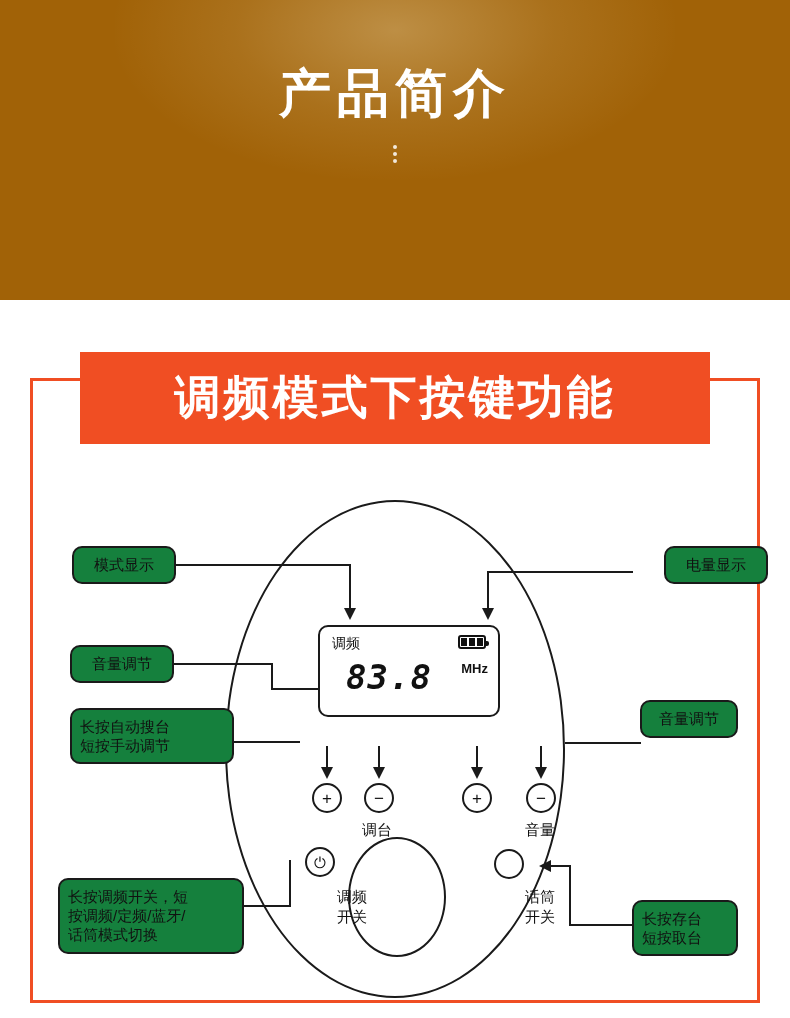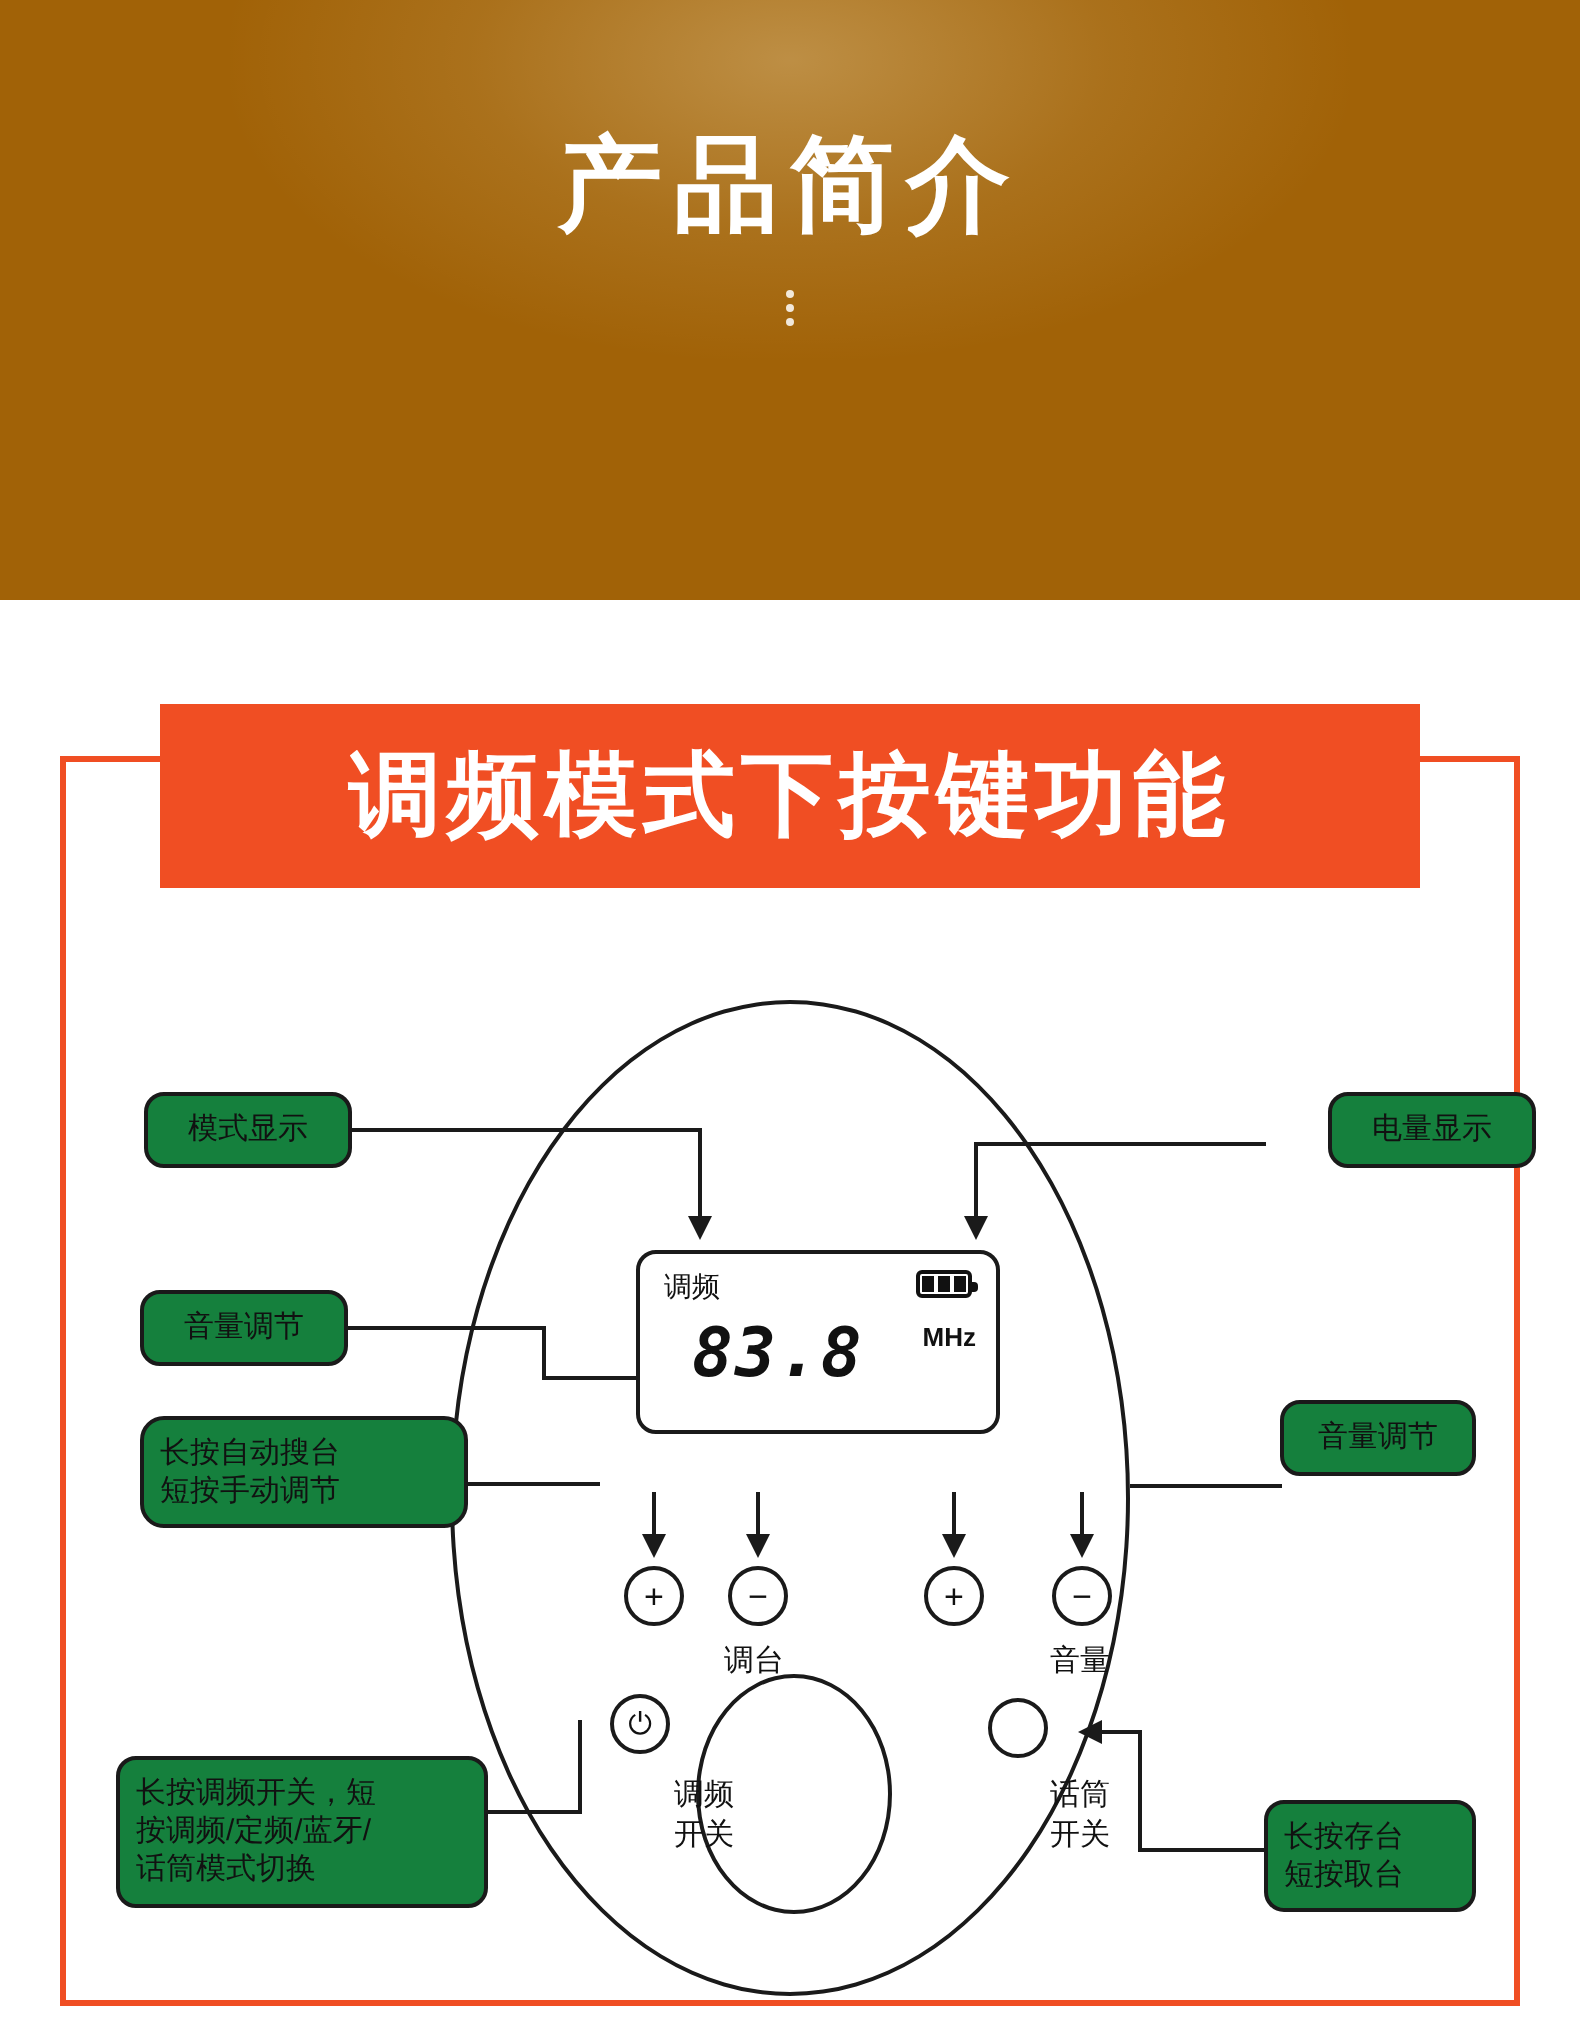--- a/index.html
+++ b/index.html
@@ -345,21 +345,21 @@
   <div class="btn-plain" style="left:494px; top:549px;"></div>
   <div class="ctrl-label" style="left:463px; top:588px; width:92px;">话筒</div>
   <div class="ctrl-label" style="left:463px; top:608px; width:92px;">开关</div>
 
   <div class="callout center" style="left:72px; top:246px; width:104px; height:38px;">模式显示</div>
 
   <div class="callout center" style="left:632px; top:246px; width:104px; height:38px;margin-left:32px;">电量显示</div>
 
   <div class="callout center" style="left:70px; top:345px; width:104px; height:38px;">音量调节</div>
 
-  <div class="callout" style="left:70px; top:408px; width:164px; height:56px;border-radius:12px;">长按自动搜台
+  <div class="callout" style="left:70px; top:408px; width:164px; height:56px;">长按自动搜台
 短按手动调节</div>
 
   <div class="callout center" style="left:640px; top:400px; width:98px; height:38px;">音量调节</div>
 
   <div class="callout" style="left:58px; top:578px; width:186px; height:76px;">长按调频开关，短
 按调频/定频/蓝牙/
 话筒模式切换</div>
 
   <div class="callout" style="left:632px; top:600px; width:106px; height:56px;">长按存台
 短按取台</div>

